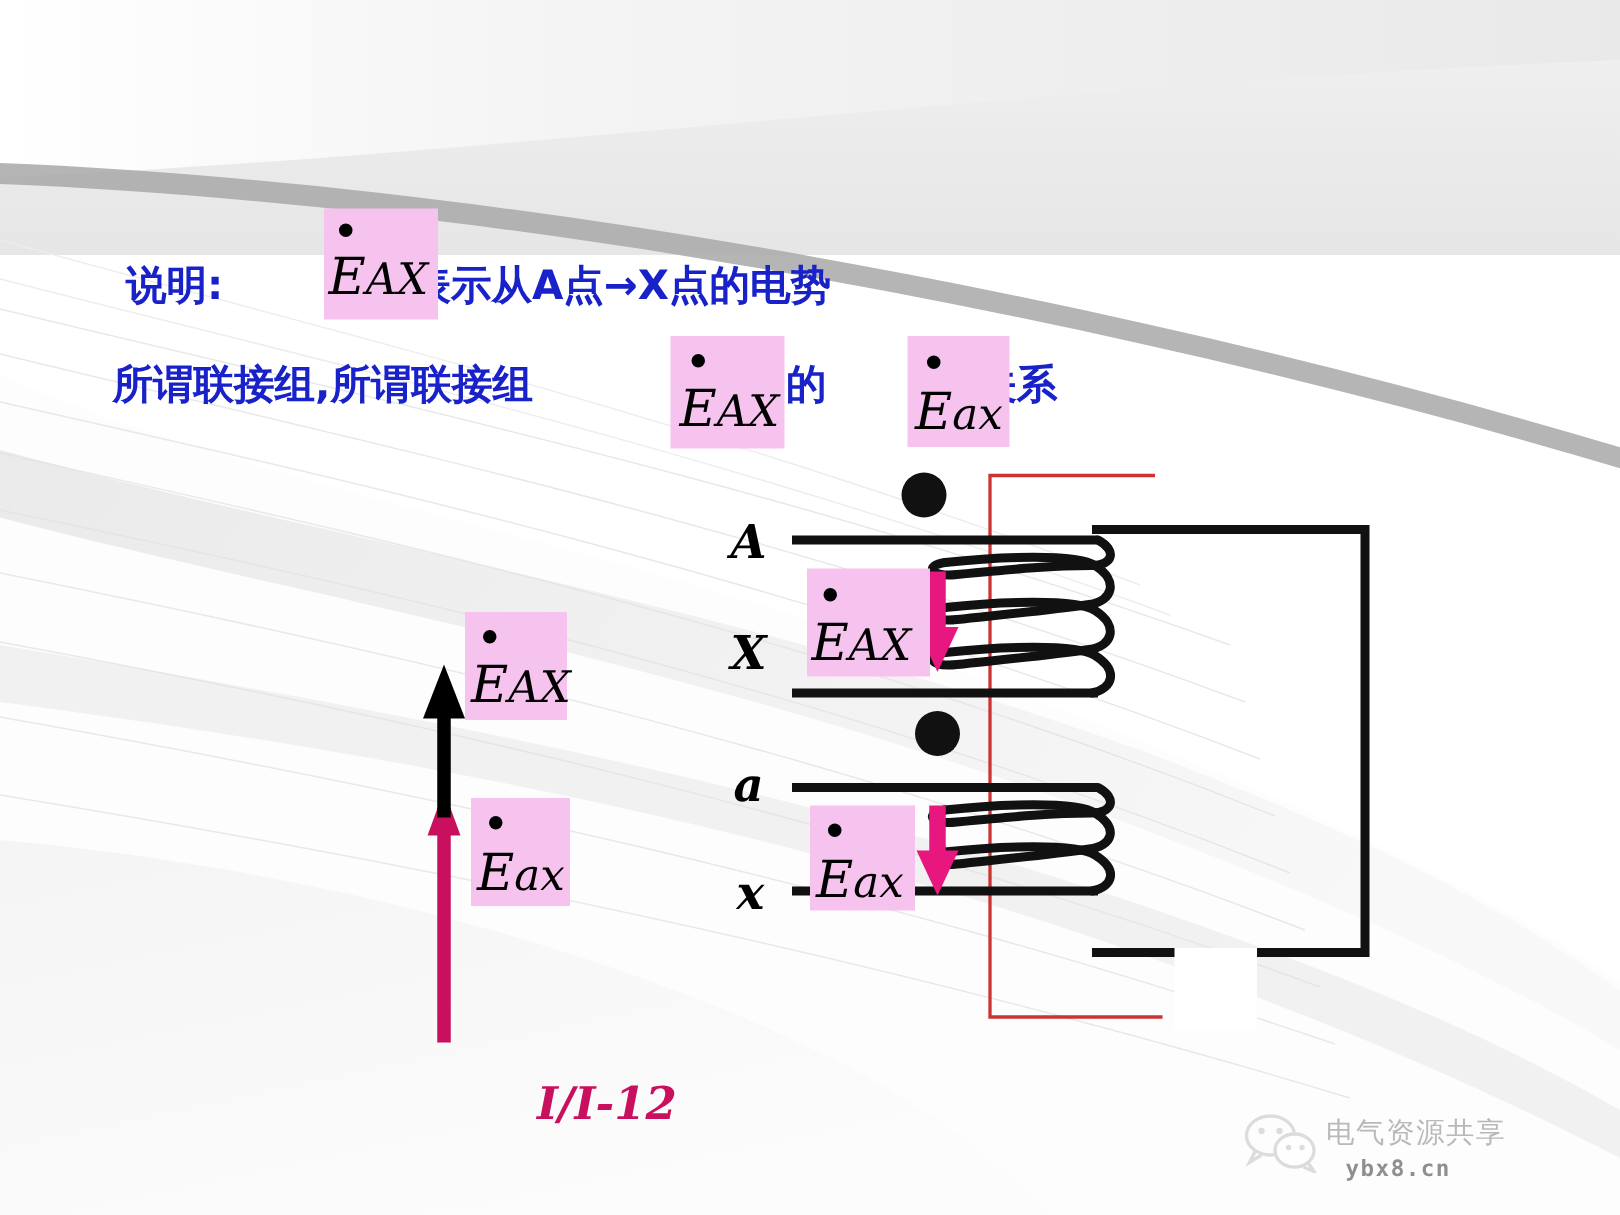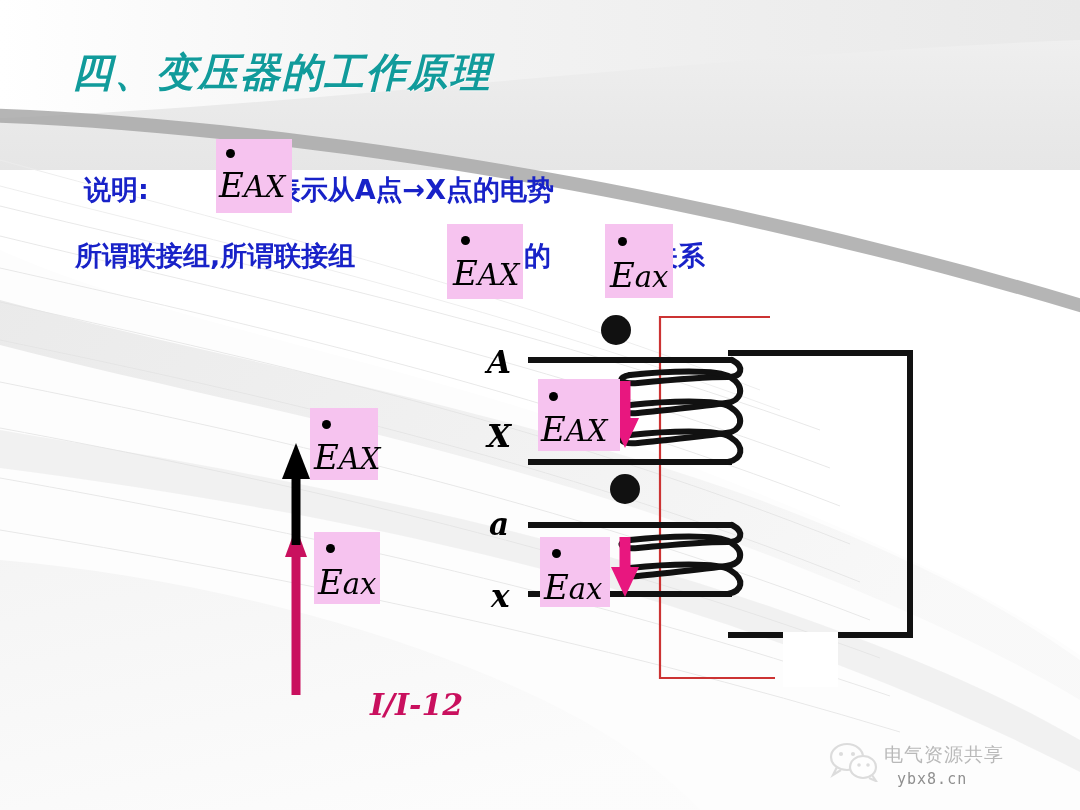--- a/index.html
+++ b/index.html
@@ -60,24 +60,24 @@
   .emath .E{font-size:34px;font-style:italic;font-weight:normal;}
   .emath .sub{font-size:29px;font-style:italic;}
   .dotmark{
     position:absolute;width:9px;height:9px;border-radius:50%;
     background:#000;
   }
 
   
   .phasor-svg{position:absolute;left:260px;top:395px;}
   .lbl-IIl{
-    position:absolute;left:358px;top:687px;
+    position:absolute;left:358px;top:719px;
     font-family:"DejaVu Serif","Liberation Serif",serif;
     font-style:italic;font-weight:bold;font-size:30px;
-    color:#c9105e;white-space:nowrap;margin-left:12px;
+    color:#c9105e;white-space:nowrap;
   }
 
   
   .xfmr-svg{position:absolute;left:470px;top:305px;}
   .term{
     position:absolute;
     font-family:"DejaVu Serif","Liberation Serif",serif;
     font-style:italic;font-weight:bold;font-size:31px;color:#000;
   }
   .term-A{left:487px;top:344px;}
@@ -90,21 +90,21 @@
   
   .wm{position:absolute;left:828px;top:742px;opacity:.58;}
   .wm-text{
     position:absolute;left:884px;top:742px;
     font-family:"DejaVu Sans","Liberation Sans",sans-serif;
     font-size:19px;color:#b9b9b9;letter-spacing:1px;white-space:nowrap;
   }
   .wm-url{
     position:absolute;left:897px;top:770px;
     font-family:"DejaVu Sans Mono","Liberation Mono",monospace;
-    font-size:15px;font-weight:normal;color:#8f8f8f;letter-spacing:1px;white-space:nowrap;
+    font-size:15px;font-weight:bold;color:#8f8f8f;letter-spacing:1px;white-space:nowrap;
   }
 </style>
 </head>
 <body>
 
 <div id="slide">
 
   <div class="bg-layer">
     <div class="bg-top-band"></div>
     <svg class="bg-swoosh" width="1080" height="810" viewBox="0 0 1080 810">
@@ -149,21 +149,20 @@
       </g>
       <g stroke="#ececec" fill="none" stroke-width="1" opacity="0.9">
         <path d="M0,160 C200,216 460,276 760,390"></path>
         <path d="M0,186 C210,240 480,300 780,410"></path>
       </g>
 
       <path d="M0,560 C160,574 330,612 470,668 C560,704 640,746 700,810 L0,810 Z" fill="url(#gSoft)" opacity="0.6"></path>
     </svg>
   </div>
 
-  <div class="title">四、变压器的工作原理</div>
 
   <div class="btext line1">
     <span>说明:</span>
     <span style="display:inline-block;width:106px;"></span>
     <span>表示从A点→X点的电势</span>
   </div>
 
   <div class="chip" style="left:216px;top:139px;width:76px;height:74px;"></div>
   <div class="emath" style="left:219px;top:168px;">
     <span class="dotmark" style="left:7px;top:-19px;"></span>

